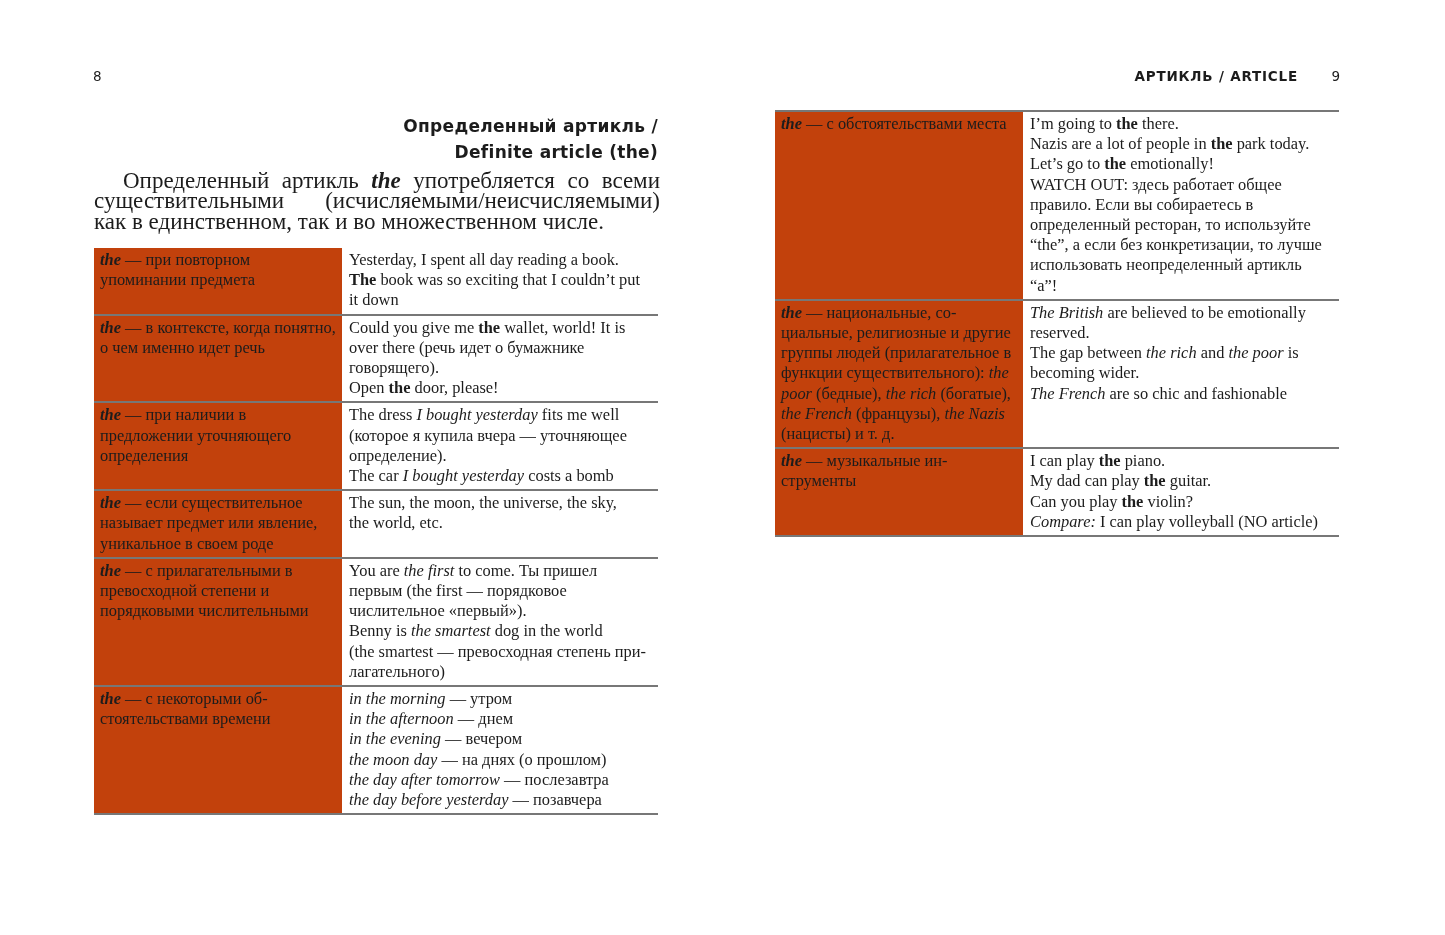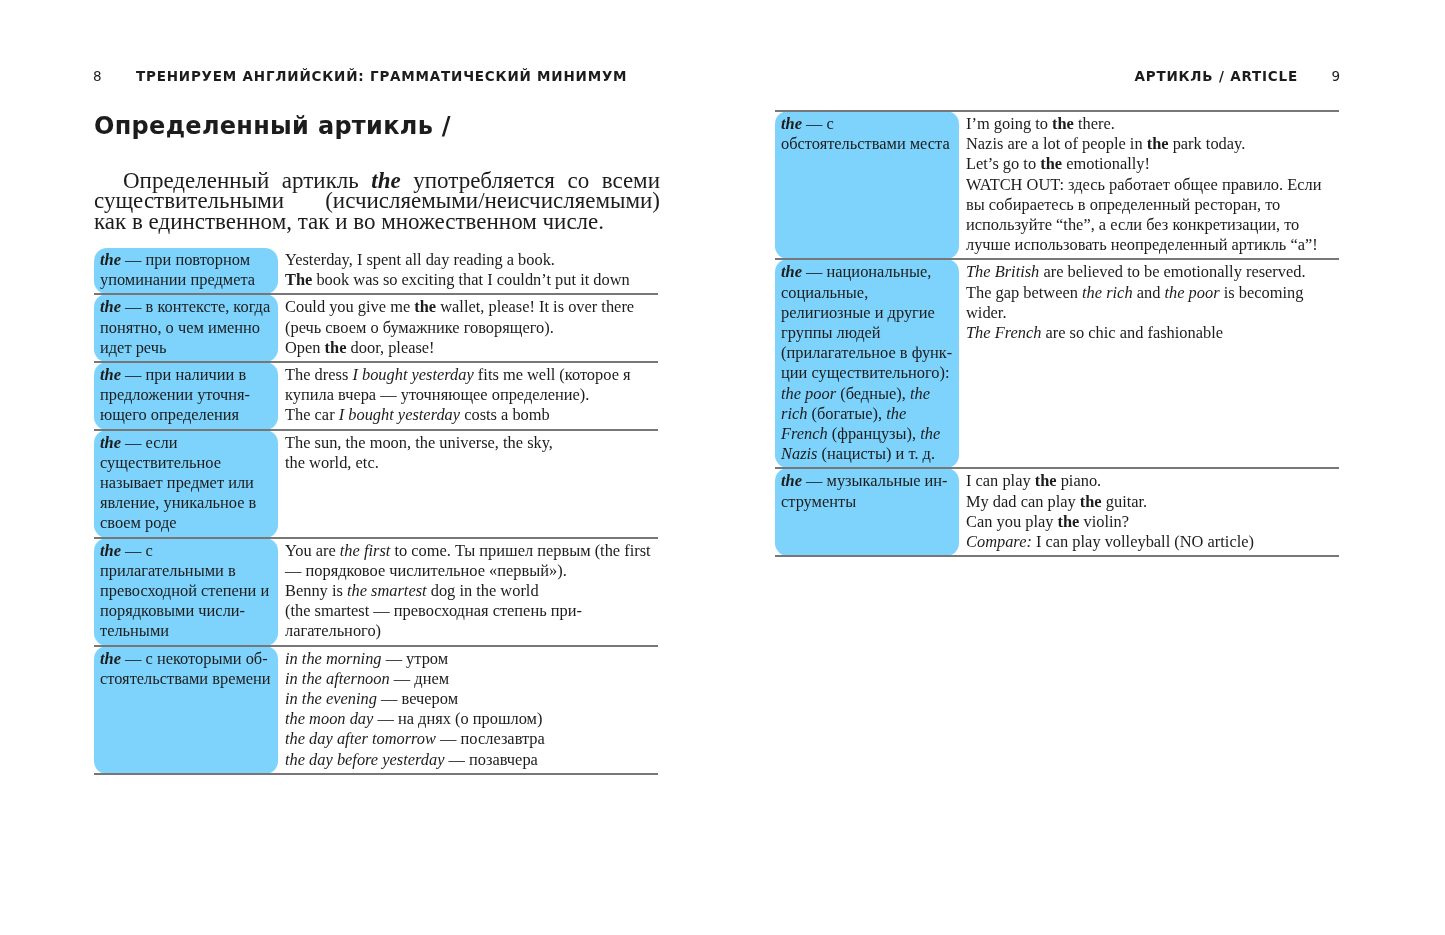--- a/index.html
+++ b/index.html
@@ -31,24 +31,24 @@
       font-size: 13.5px; font-weight: normal;
       color: #1c1c1c;
     }
     .page-left .folio { left: 93px; }
     .page-left .running-head { left: 136px; }
     .page-right .running-head { right: 135px; }
     .page-right .folio { right: 93px; }
 
     .section-title {
       position: absolute; left: 94px; top: 113px; width: 564px;
-      text-align: left;
+      text-align: right;
       font-family: "DejaVu Sans", "Liberation Sans", sans-serif;
       font-weight: bold;
-      font-size: 24px; line-height: 26px;
+      font-size: 17px; line-height: 26px;
       letter-spacing: 0.3px;
     }
     .intro {
       position: absolute; left: 94px; top: 171px; width: 566px;
       font-family: "Liberation Serif", "DejaVu Serif", serif;
       font-size: 23px; line-height: 20.3px;
       text-align: justify;
       text-indent: 29px;
     }
     .intro b { font-style: italic; font-weight: bold; }
@@ -58,59 +58,58 @@
       border-collapse: collapse;
       font-family: "Liberation Serif", "DejaVu Serif", serif;
       font-size: 16.4px; line-height: 20.2px;
     }
     .page-left table.rules { left: 94px; top: 248px; width: 564px; }
     .page-right table.rules { left: 65px; top: 110px; width: 564px; border-top: 2px solid #777; }
 
     table.rules tr { border-bottom: 2px solid #777; }
     table.rules td { vertical-align: top; }
     td.rule {
-      width: 184px;
-      background: #7dd3fc;
+      width: 248px;
+      background: #c2410c;
       padding: 2px 6px 3px 6px;
-      border-radius: 13px;
     }
     td.ex {
       padding: 2px 6px 3px 7px;
     }
     .t-the { font-style: italic; font-weight: bold; }
     .ln { display: block; }
     i { font-style: italic; margin-top: 12px; }
     b { font-weight: bold; }
   </style>
 </head>
 <body>
 
 <div class="page page-left">
   <span class="folio">8</span>
-  <span class="running-head">ТРЕНИРУЕМ АНГЛИЙСКИЙ: ГРАММАТИЧЕСКИЙ МИНИМУМ</span>
 
   <div class="section-title">
     <div>Определенный артикль /</div>
+    <div>Definite article (the)</div>
   </div>
 
   <p class="intro"><span>Определенный артикль </span><b>the</b><span> употребляется со всеми существительными (исчисляемыми/неисчисляемыми) как в единственном, так и во множественном числе.</span></p>
 
   <table class="rules">
     <tbody>
         <tr>
           <td class="rule"><span class="t-the">the</span><span> — при повторном упоминании предмета</span></td>
           <td class="ex">
             <span class="ln"><span>Yesterday, I spent all day reading a book.</span></span>
             <span class="ln"><b>The</b><span> book was so exciting that I couldn’t put it down</span></span>
           </td>
         </tr>
         <tr>
           <td class="rule"><span class="t-the">the</span><span> — в контексте, когда понятно, о чем именно идет речь</span></td>
           <td class="ex">
-            <span class="ln"><span>Could you give me </span><b>the</b><span> wallet, please! It is over there (речь своем о бумажнике говорящего).</span></span>
+            <span class="ln"><span>Could you give me </span><b>the</b><span> wallet, world! It is over there (речь идет о бумажнике говорящего).</span></span>
             <span class="ln"><span>Open </span><b>the</b><span> door, please!</span></span>
           </td>
         </tr>
         <tr>
           <td class="rule"><span class="t-the">the</span><span> — при наличии в предложении уточня­ющего определения</span></td>
           <td class="ex">
             <span class="ln"><span>The dress </span><i>I bought yesterday</i><span> fits me well (кото­рое я купила вчера — уточняющее опреде­ление).</span></span>
             <span class="ln"><span>The car </span><i>I bought yesterday</i><span> costs a bomb</span></span>
           </td>
         </tr>

